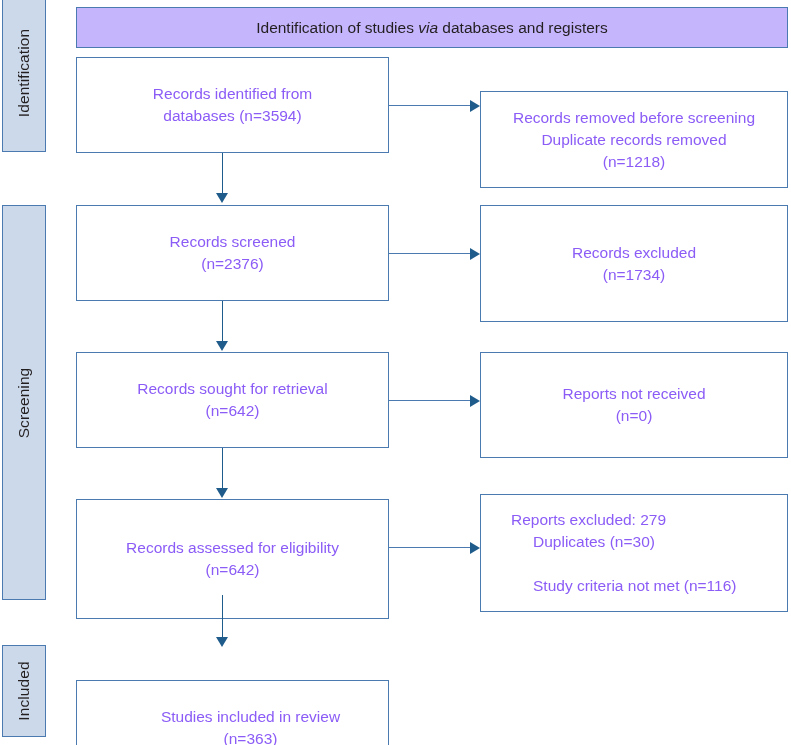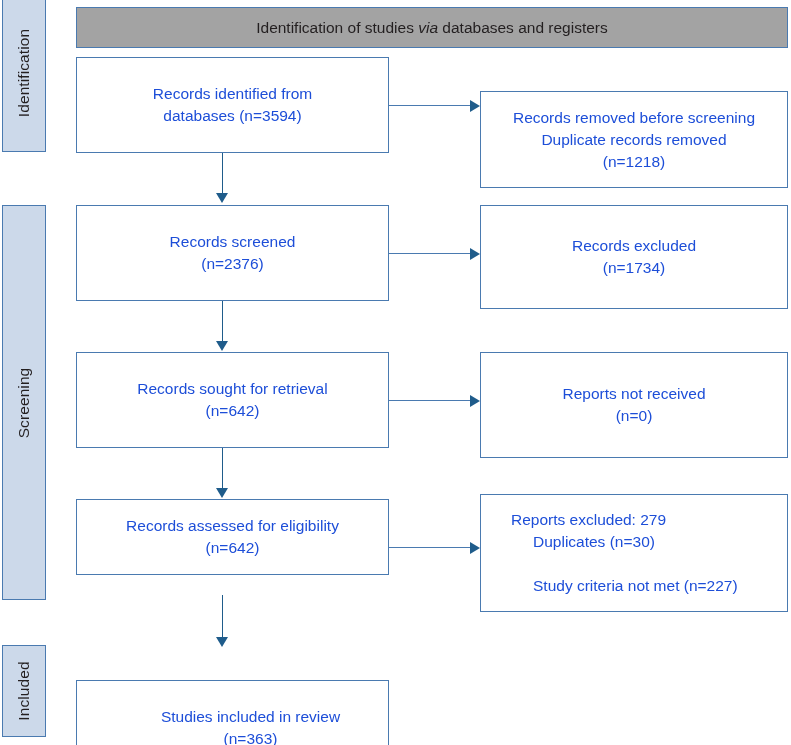--- a/index.html
+++ b/index.html
@@ -34,21 +34,21 @@
     transform: rotate(-90deg);
     white-space: nowrap;
     font-size: 15.5px;
     color: #231f20;
     letter-spacing: 0.1px;
   }
 
   
   .banner {
     position: absolute;
-    background: #a3a3a3;
+    background: #c4b5fd;
     border: 1px solid #4a7ab0;
     box-sizing: border-box;
     display: flex;
     align-items: center;
     justify-content: center;
   }
   .banner .banner-text {
     font-size: 15.5px;
     color: #231f20;
     text-align: center;
@@ -62,21 +62,21 @@
     border: 1px solid #4a7ab0;
     box-sizing: border-box;
     display: flex;
     align-items: center;
     justify-content: center;
     padding: 4px 8px;
   }
   .flow-box .box-text {
     font-size: 15.5px;
     line-height: 1.42;
-    color: #1d4ed8;
+    color: #8b5cf6;
     text-align: center;
     white-space: pre-line;
   }
   .flow-box.align-left {
     justify-content: flex-start;
     padding-left: 30px;
   }
   .flow-box.align-left .box-text {
     text-align: left;
   }
@@ -152,21 +152,21 @@
   <div class="arrow-down" style="left:216px; top:193px;"></div>
 
   <div class="flow-box" style="left:76px; top:205px; width:313px; height:96px;">
     <span class="box-text">Records screened
 (n=2376)</span>
   </div>
 
   <div class="connector-h" style="left:389px; top:253px; width:81px;"></div>
   <div class="arrow-right" style="left:470px; top:248px;"></div>
 
-  <div class="flow-box" style="left:480px; top:205px; width:308px; height:104px;">
+  <div class="flow-box" style="left:480px; top:205px; width:308px; height:117px;">
     <span class="box-text">Records excluded
 (n=1734)</span>
   </div>
 
   <div class="connector-v" style="left:222px; top:301px; height:42px;"></div>
   <div class="arrow-down" style="left:216px; top:341px;"></div>
 
   <div class="flow-box" style="left:76px; top:352px; width:313px; height:96px;">
     <span class="box-text">Records sought for retrieval
 (n=642)</span>
@@ -176,33 +176,33 @@
   <div class="arrow-right" style="left:470px; top:395px;"></div>
 
   <div class="flow-box" style="left:480px; top:352px; width:308px; height:106px;">
     <span class="box-text">Reports not received
 (n=0)</span>
   </div>
 
   <div class="connector-v" style="left:222px; top:448px; height:42px;"></div>
   <div class="arrow-down" style="left:216px; top:488px;"></div>
 
-  <div class="flow-box" style="left:76px; top:499px; width:313px; height:76px;">
+  <div class="flow-box" style="left:76px; top:499px; width:313px; height:120px;">
     <span class="box-text">Records assessed for eligibility
 (n=642)</span>
   </div>
 
   <div class="connector-h" style="left:389px; top:547px; width:81px;"></div>
   <div class="arrow-right" style="left:470px; top:542px;"></div>
 
   <div class="flow-box align-left" style="left:480px; top:494px; width:308px; height:118px;">
     <span class="box-text">
       <span>Reports excluded: 279</span>
       <span class="indent">Duplicates (n=30)</span>
-      <span class="indent">Study criteria not met (n=227)</span>
+      <span class="indent">Study criteria not met (n=116)</span>
     </span>
   </div>
 
   <div class="connector-v" style="left:222px; top:595px; height:44px;"></div>
   <div class="arrow-down" style="left:216px; top:637px;"></div>
 
   <div class="flow-box" style="left:76px; top:680px; width:313px; height:95px;padding-left:44px;">
     <span class="box-text">Studies included in review
 (n=363)</span>
   </div>

